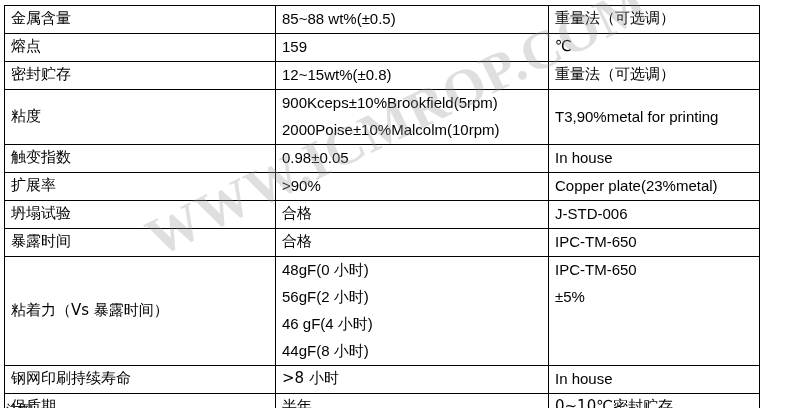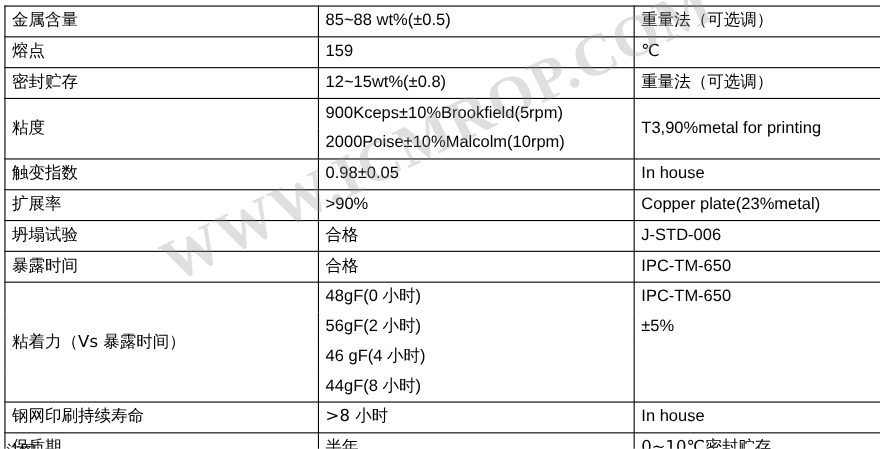--- a/index.html
+++ b/index.html
@@ -22,21 +22,21 @@
   }
   table.spec {
     border-collapse: collapse;
     width: 716px;
     margin-left: 4px;
     margin-top: 5px;
     table-layout: fixed;
   }
   table.spec td {
     border: 1px solid #000000;
-    padding: 3px 20px 4px 6px;
+    padding: 3px 6px 4px 6px;
     font-size: 15px;
     line-height: 1.15;
     vertical-align: middle;
     background: transparent;
     height: 20px;
   }
   td.col-name { width: 258px; }
   td.col-val  { width: 260px; }
   td.col-std  { width: 198px; }
 

